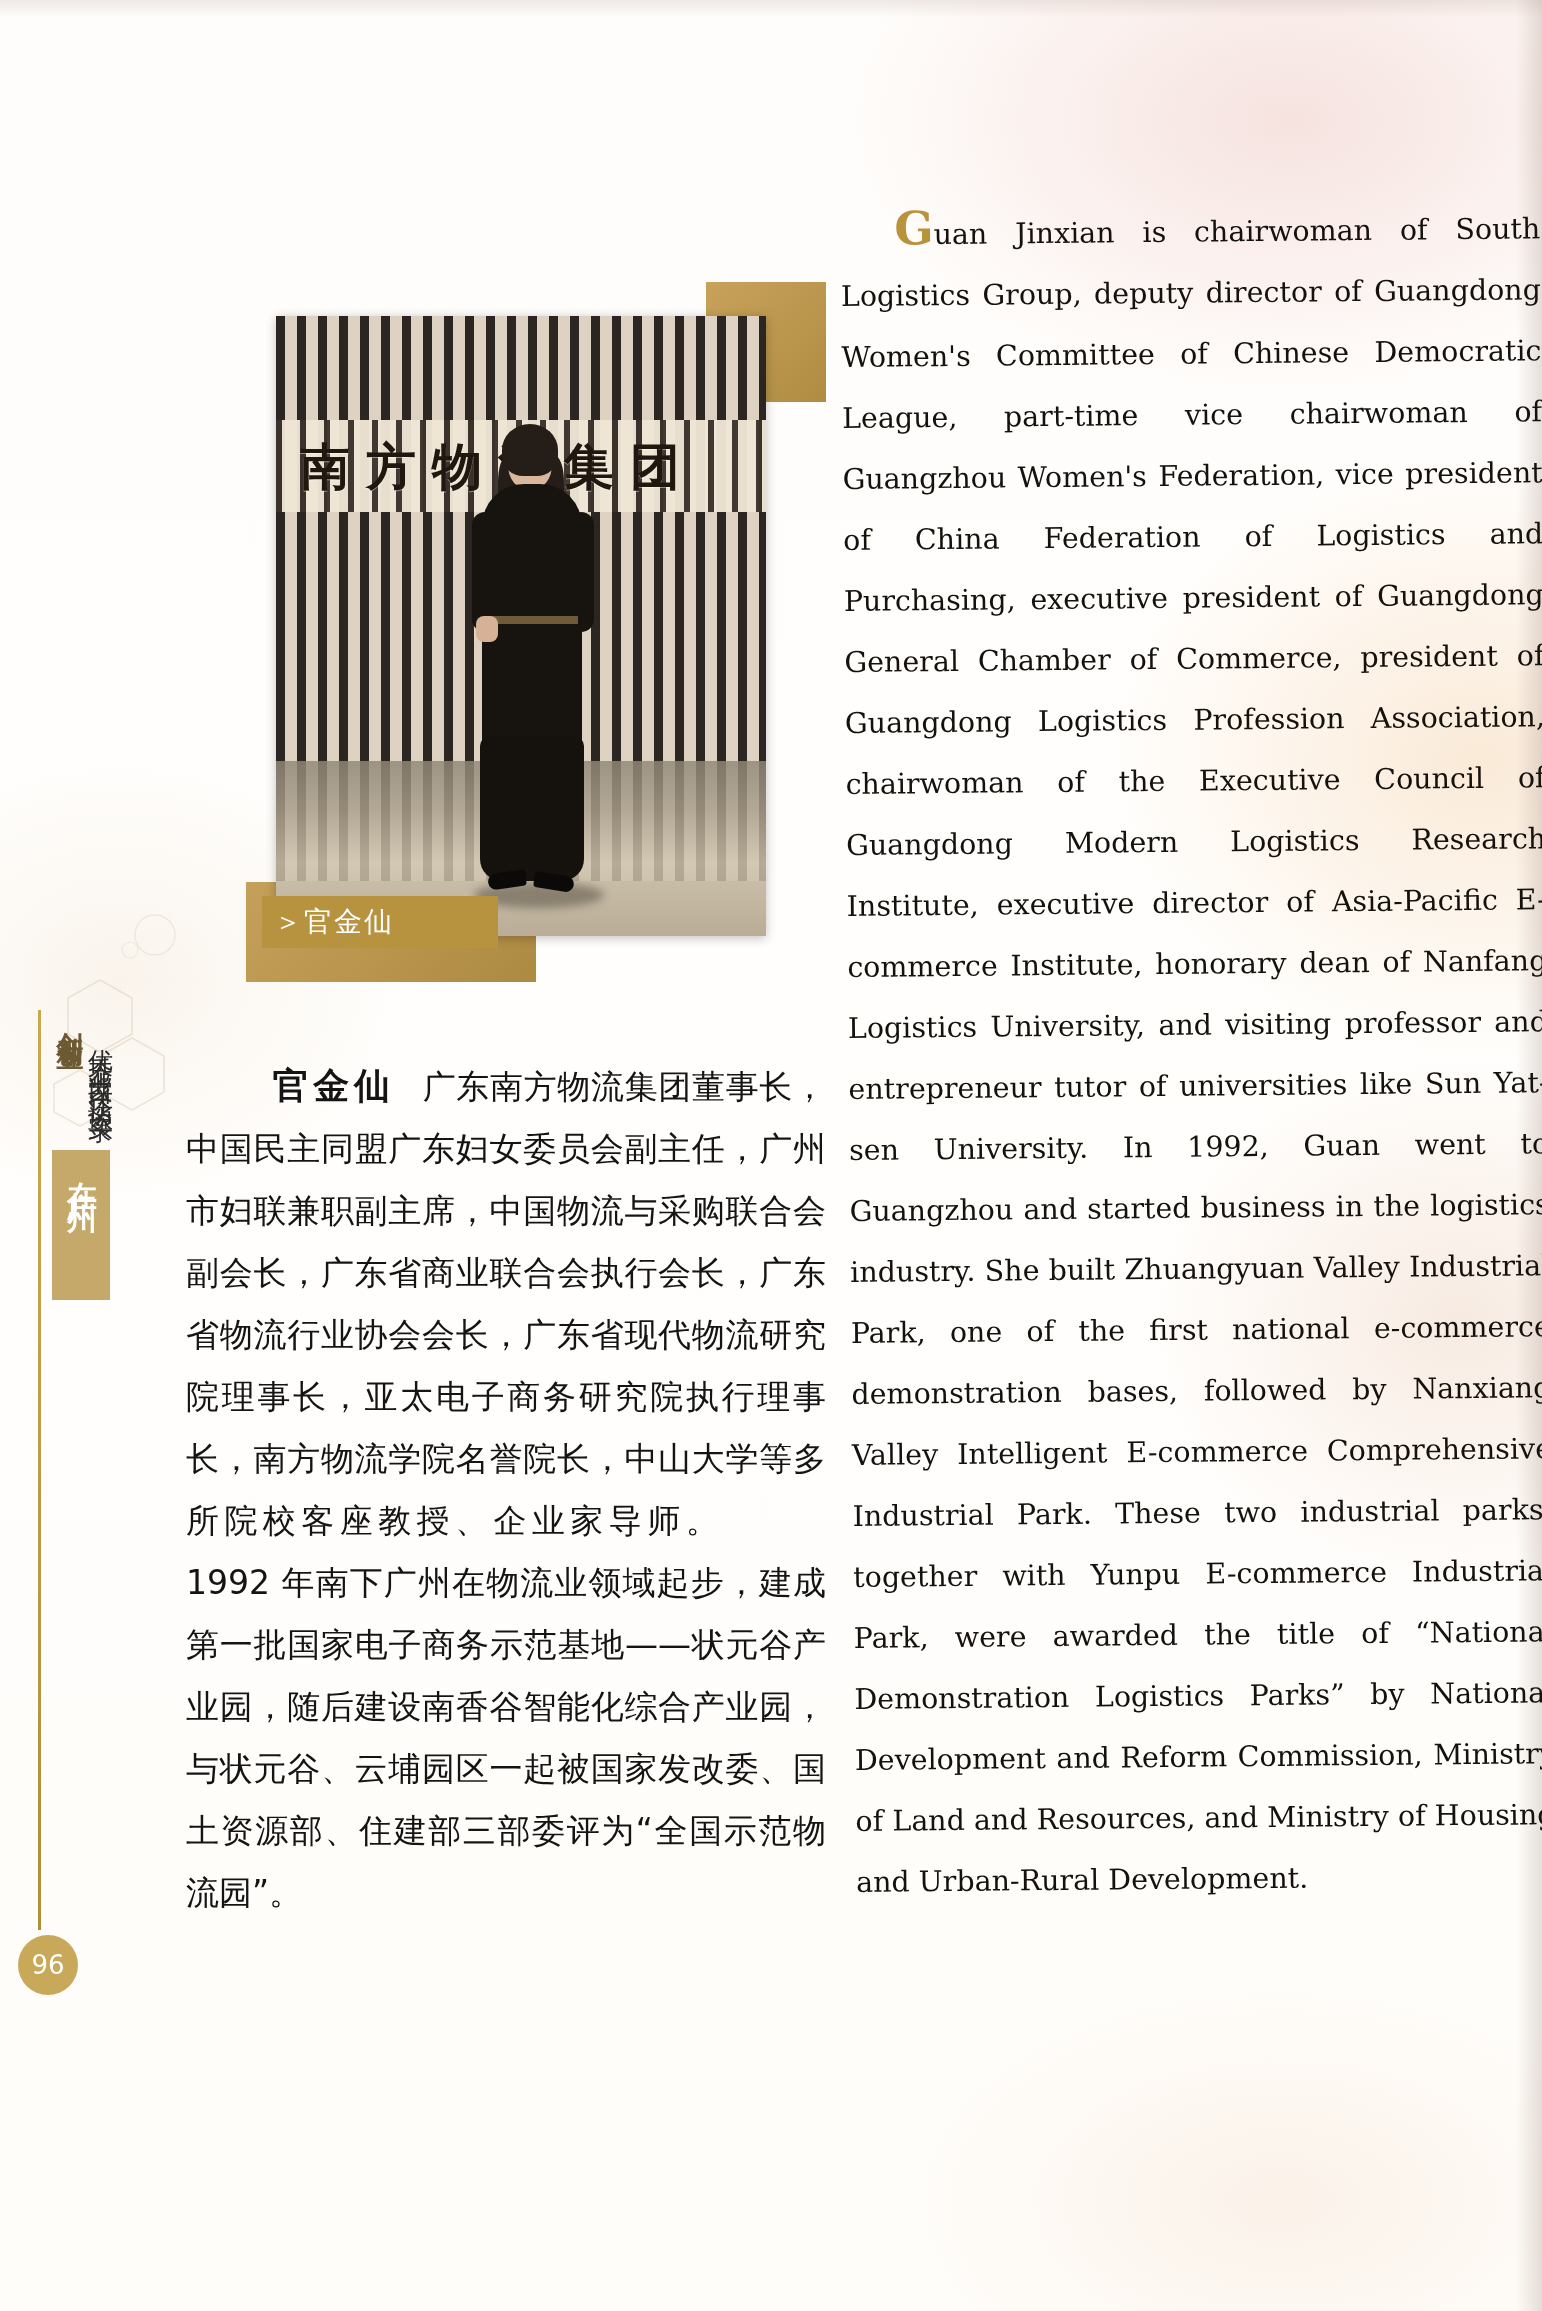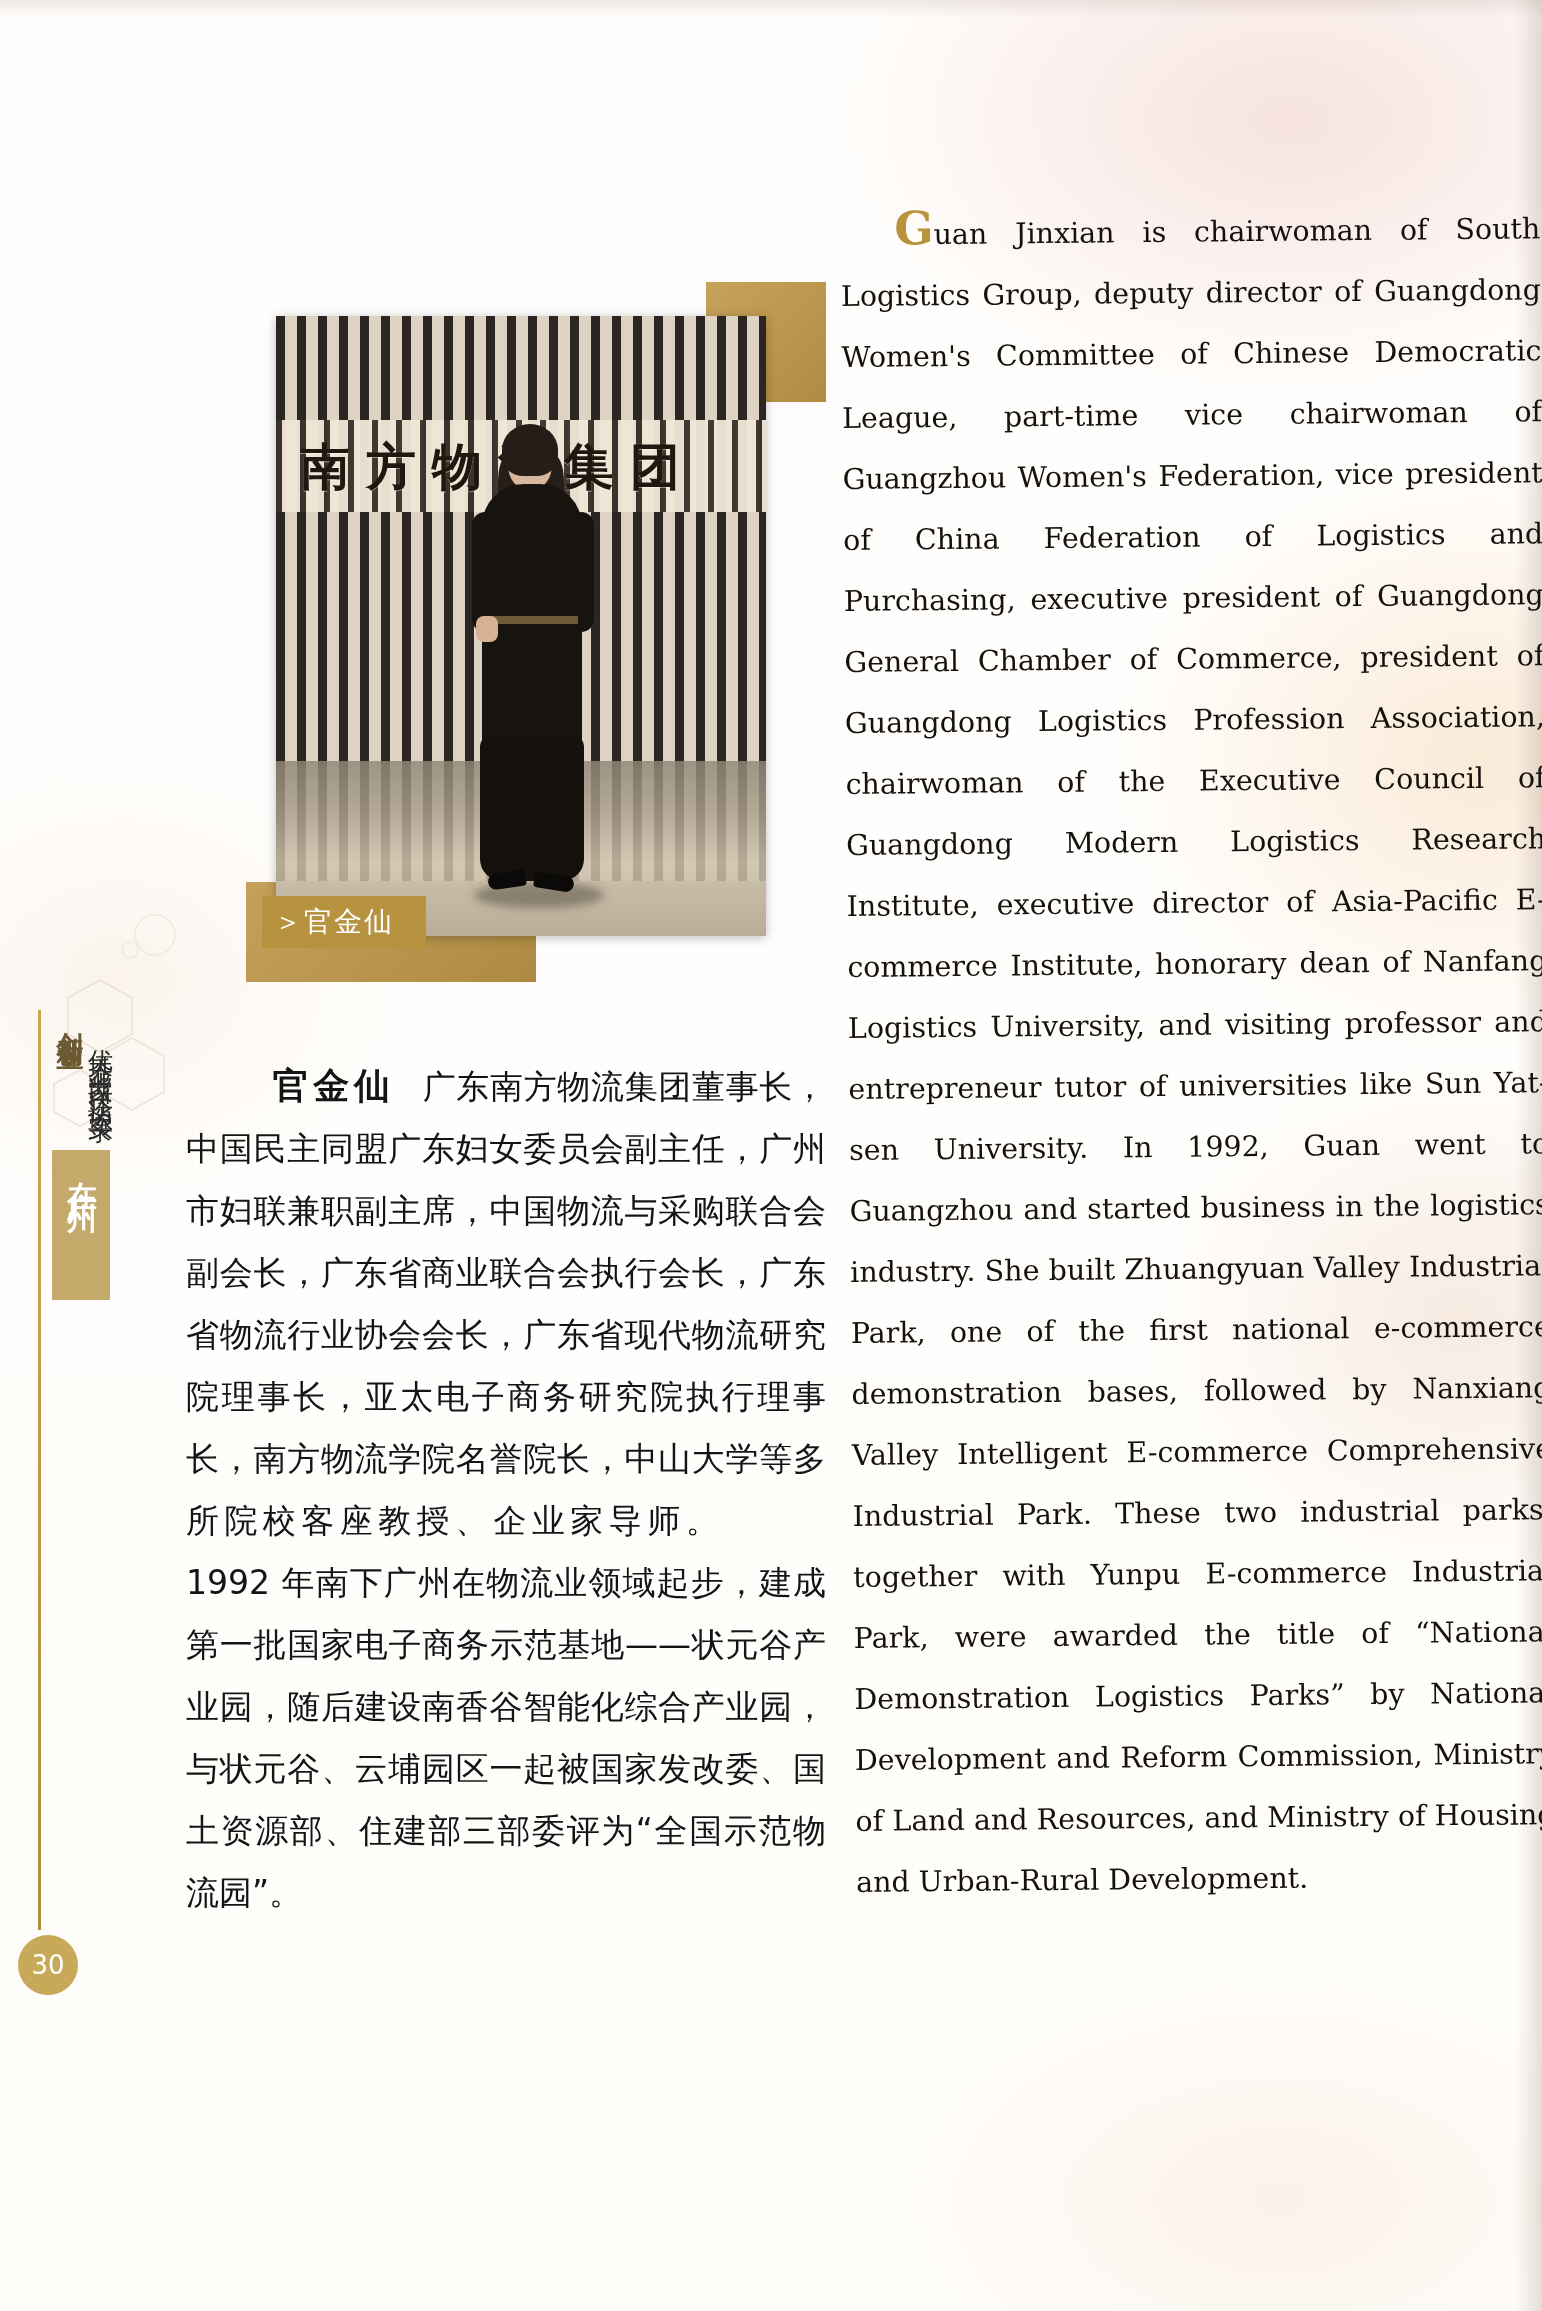--- a/index.html
+++ b/index.html
@@ -183,21 +183,21 @@
   .fig-armR { position:absolute; left:292px; top:196px; width:26px; height:120px; background:#17130f; border-radius:14px; }
   .fig-handL{ position:absolute; left:200px; top:300px; width:22px; height:26px; background:#d6b195; border-radius:8px; }
   .fig-shoeL{ position:absolute; left:212px; top:556px; width:38px; height:16px; background:#0c0a08; border-radius:9px 3px 4px 9px; transform:rotate(-8deg); }
   .fig-shoeR{ position:absolute; left:258px; top:558px; width:40px; height:16px; background:#0c0a08; border-radius:3px 9px 9px 4px; transform:rotate(9deg); }
   .fig-shadow{ position:absolute; left:198px; top:566px; width:130px; height:26px; background:rgba(30,24,18,.35); border-radius:50%; filter:blur(4px); }
 
   .caption {
     position: absolute;
     left: 16px;
     top: 614px;
-    width: 164px;
+    width: 236px;
     height: 52px;
     background: #b7933f;
     color: #ffffff;
     font-family: "DejaVu Sans", sans-serif;
     font-size: 28px;
     display: flex;
     align-items: center;
     padding-left: 12px;
     box-sizing: border-box;
     letter-spacing: 2px;
@@ -265,21 +265,21 @@
   <circle cx="45" cy="45" r="20" fill="none" stroke="#d8cdb6" stroke-width="1.4"></circle>
   <circle cx="20" cy="60" r="8" fill="none" stroke="#d8cdb6" stroke-width="1.2"></circle>
 </svg>
 
 <div class="brand-ch" style="left:52px; top:1010px; writing-mode:vertical-rl; text-orientation:upright; font-size:27px; letter-spacing:4px;">创新创业</div>
 <div class="brand-box">
   <span>在广州</span>
 </div>
 <div class="spine"></div>
 <div class="spine-title">优秀企业家口述访谈实录</div>
-<div class="page-num">30</div>
+<div class="page-num">96</div>
 
 <div class="photo-wrap">
   <div class="photo-gold-top"></div>
   <div class="photo-gold-bottom"></div>
 
   <div class="photo">
     <div class="wall"></div>
     <div class="wall-band"></div>
     <div class="wall-sign">南方物流集团</div>
     <div class="floor"></div>

